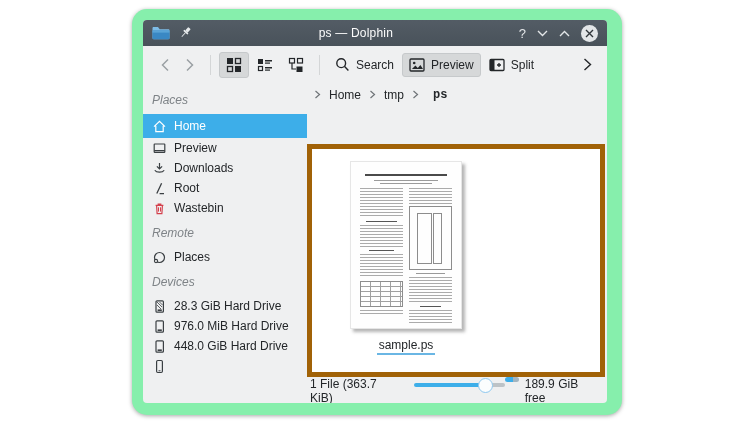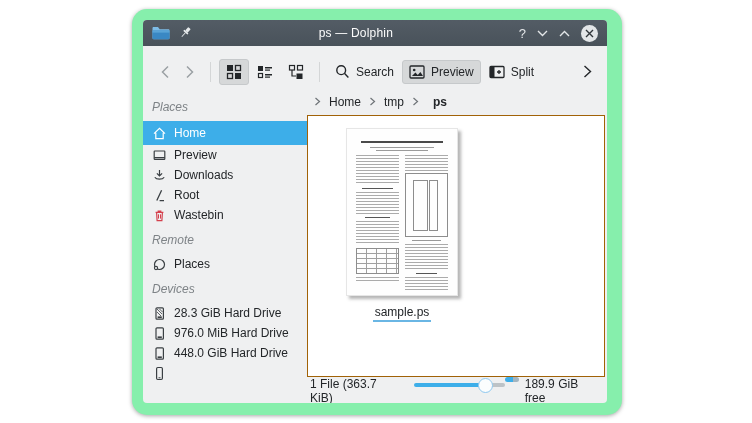--- a/index.html
+++ b/index.html
@@ -25,21 +25,21 @@
   .titlebar .title{flex:1;text-align:center;font-size:12px;letter-spacing:.2px;}
   .tb-icons{display:flex;align-items:center;gap:11px;}
   .tb-help{font-size:13px;color:#e3e6e8;cursor:default;}
   .tb-close{
     width:17px;height:17px;border-radius:50%;background:#e3e6e8;
     display:grid;place-items:center;
   }
   
   .toolbar{
     height:33px;flex:0 0 33px;display:flex;align-items:center;
-    padding:9px 8px 0 10px;gap:1px;background:#eff0f1;
+    padding:2px 8px 0 10px;gap:1px;background:#eff0f1;
   }
   .tbtn{
     display:flex;align-items:center;gap:6px;padding:5px 7px;border-radius:3px;
     font-size:12px;color:#232629;
   }
   .tbtn.checked{background:#d6d8d9;border:1px solid #c6c9cb;padding:4px 6px;}
   .tsep{width:1px;height:20px;background:#d4d6d7;margin:0 7px;}
   .spacer{flex:1;}
   
   .main{flex:1;display:flex;min-height:0;}
@@ -47,24 +47,24 @@
   .side-header{color:#7e8387;padding:8px 0 7px 9px;font-size:12px;font-style:italic;}
   .side-item{display:flex;align-items:center;gap:7px;height:20px;padding-left:9px;}
   .side-item .lbl{white-space:nowrap;}
   .side-item.selected{background:#3daee9;color:#ffffff;height:24px;}
   .content{flex:1;display:flex;flex-direction:column;min-width:0;}
   .breadcrumb{
     height:27px;flex:0 0 27px;display:flex;align-items:center;gap:7px;
     padding-left:7px;font-size:12px;
   }
   .crumb{padding:0 1px;}
-  .crumb.current{font-weight:bold;margin-left:6px;}
+  .crumb.current{font-weight:bold;margin-left:6px;font-family:Liberation Mono, monospace;}
   .fileview{
-    flex:1;background:#ffffff;border:1px solid #a16207;margin-right:2px;
-    position:relative;min-height:0;
+    flex:1;background:#ffffff;border:5px solid #a16207;margin-right:2px;
+    position:relative;min-height:0;margin-top:36px;
   }
   .file-item{
     position:absolute;left:22px;top:12px;width:144px;
     display:flex;flex-direction:column;align-items:center;cursor:default;
   }
   .thumb{
     width:112px;height:168px;background:#fefefe;border:1px solid #e6e6e6;
     box-shadow:3px 3px 3px rgba(90,90,90,.45);
     box-sizing:border-box;padding:12px 9px 8px;
   }

